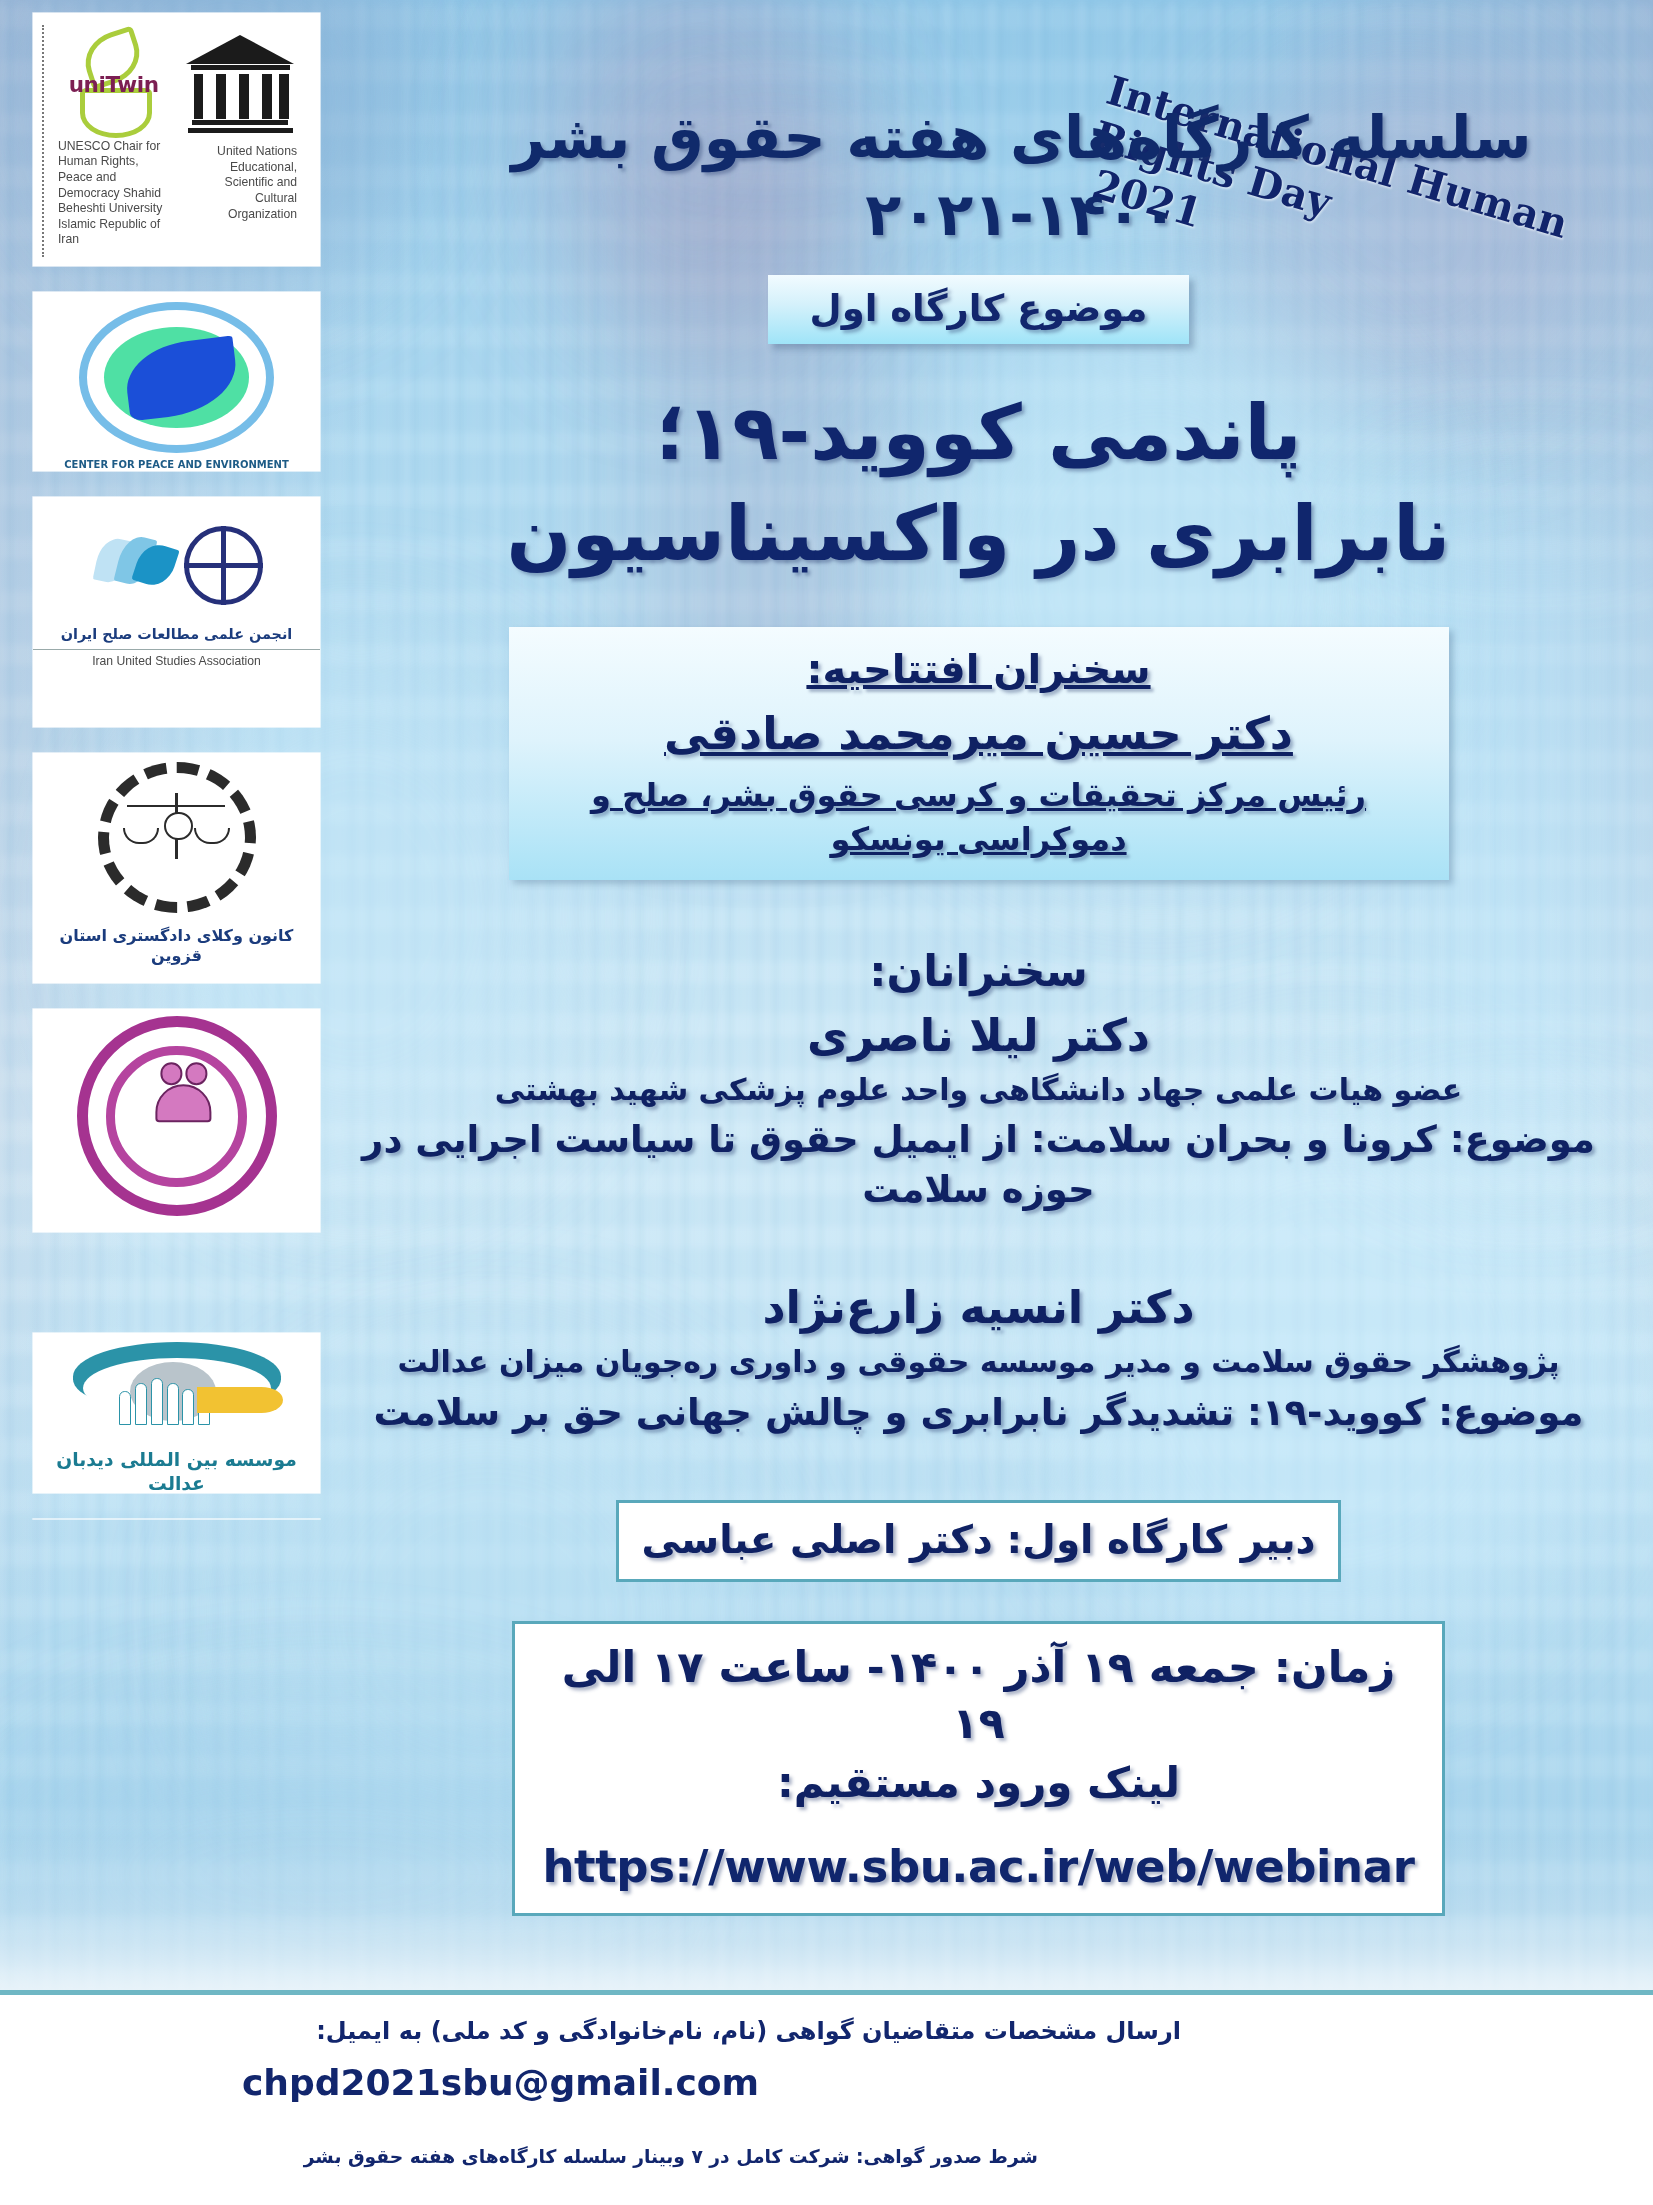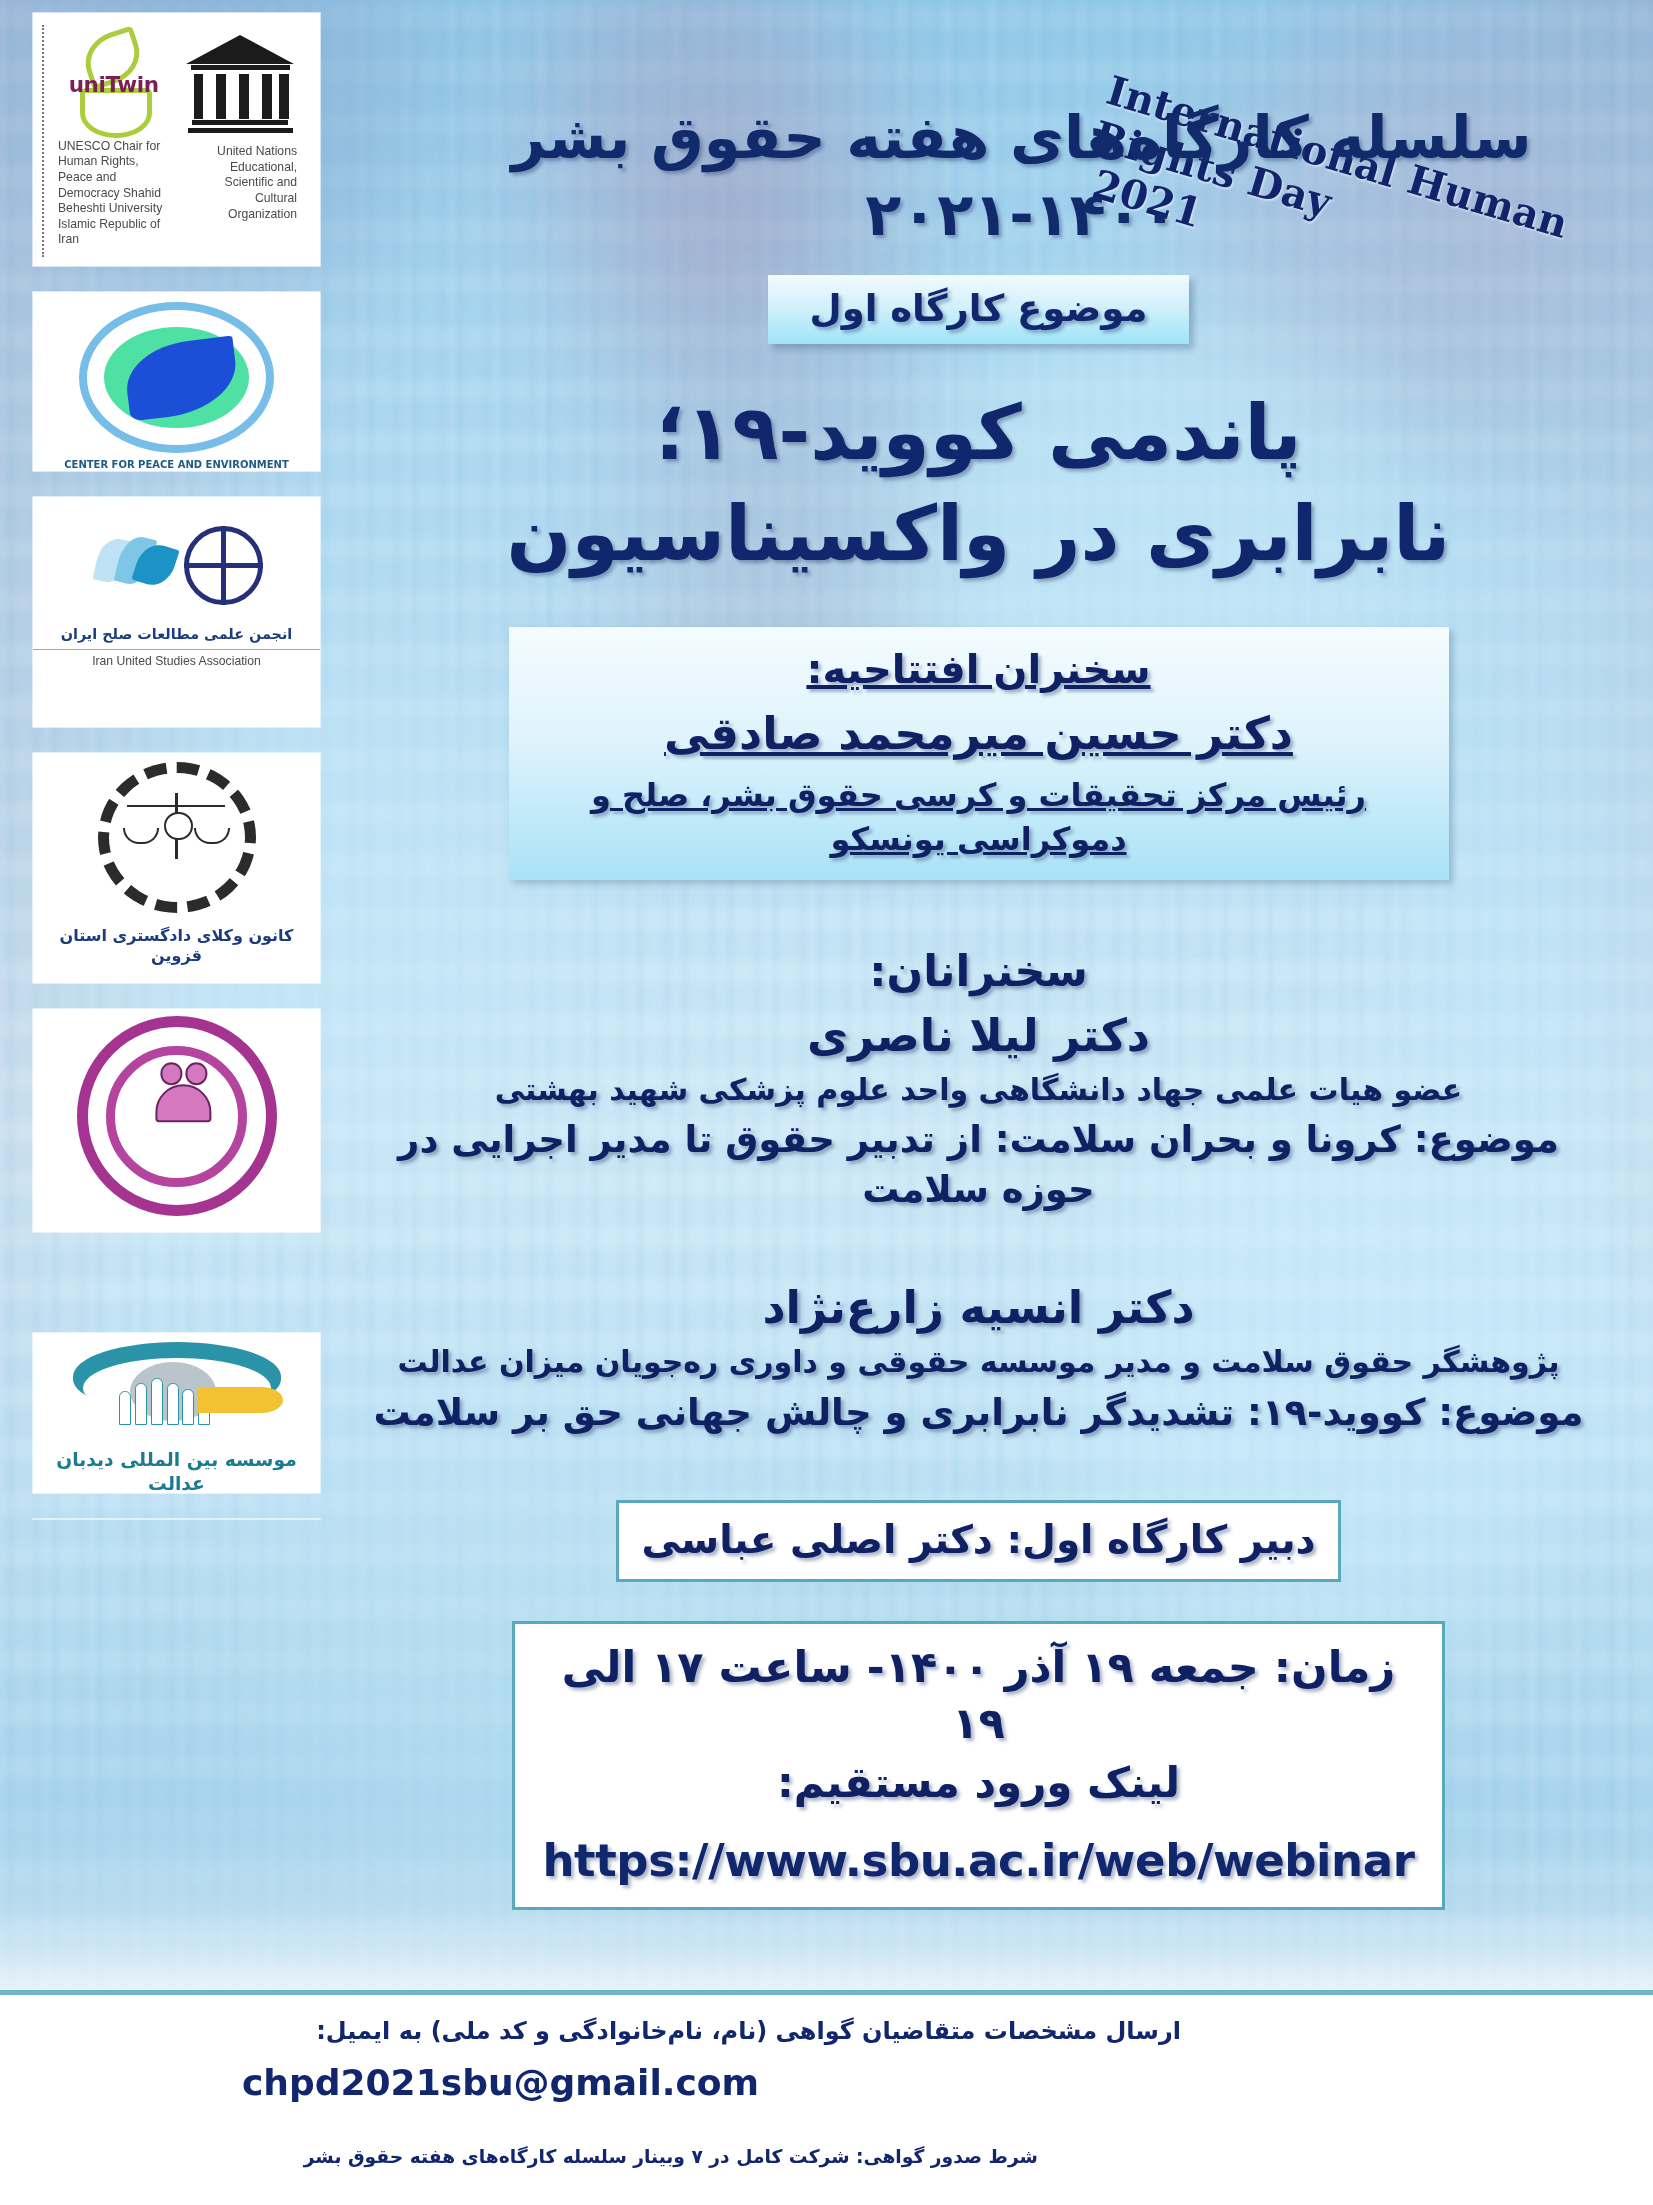--- a/index.html
+++ b/index.html
@@ -289,21 +289,21 @@
     padding: 16px 23px 20px;
     box-sizing: border-box;
   }
   .dt-line  { font-size: 43px; font-weight: 700; line-height: 1.3; }
   .dt-link-label { font-size: 42px; font-weight: 700; line-height: 1.3; margin-top: 4.3px; }
   .dt-url {
     direction: ltr;
     font-size: 45px;
     font-weight: 700;
     letter-spacing: -0.4px;
-    margin-top: 23px;
+    margin-top: 29px;
     font-family: "DejaVu Sans", "Liberation Sans", sans-serif;
     color: #10266d;
   }
 
   
   .footer-inner {
     position: absolute;
     left: 0; top: 1990px;
     width: 1484px;
     height: 215px;
@@ -473,21 +473,21 @@
       <div class="lbl-62 t-shadow" style="margin-top:10px">دکتر حسین میرمحمد صادقی</div>
       <div class="lbl-44 t-shadow" style="margin-top:11px">رئیس مرکز تحقیقات و کرسی حقوق بشر، صلح و دموکراسی یونسکو</div>
     </div>
 
     <div class="speakers-head t-shadow">سخنرانان:</div>
 
     
     <div>
       <div class="sp-name t-shadow">دکتر لیلا ناصری</div>
       <div class="sp-affil t-shadow">عضو هیات علمی جهاد دانشگاهی واحد علوم پزشکی شهید بهشتی</div>
-      <div class="sp-topic t-shadow">موضوع: کرونا و بحران سلامت: از تدبیر حقوق تا مدیر اجرایی در حوزه سلامت</div>
+      <div class="sp-topic t-shadow">موضوع: کرونا و بحران سلامت: از ایمیل حقوق تا سیاست اجرایی در حوزه سلامت</div>
     </div>
 
     <div class="sp-gap"></div>
 
     
     <div>
       <div class="sp-name t-shadow">دکتر انسیه زارع‌نژاد</div>
       <div class="sp-affil t-shadow">پژوهشگر حقوق سلامت و مدیر موسسه حقوقی و داوری ره‌جویان میزان عدالت</div>
       <div class="sp-topic t-shadow">موضوع: کووید-۱۹: تشدیدگر نابرابری و چالش جهانی حق بر سلامت</div>
     </div>

